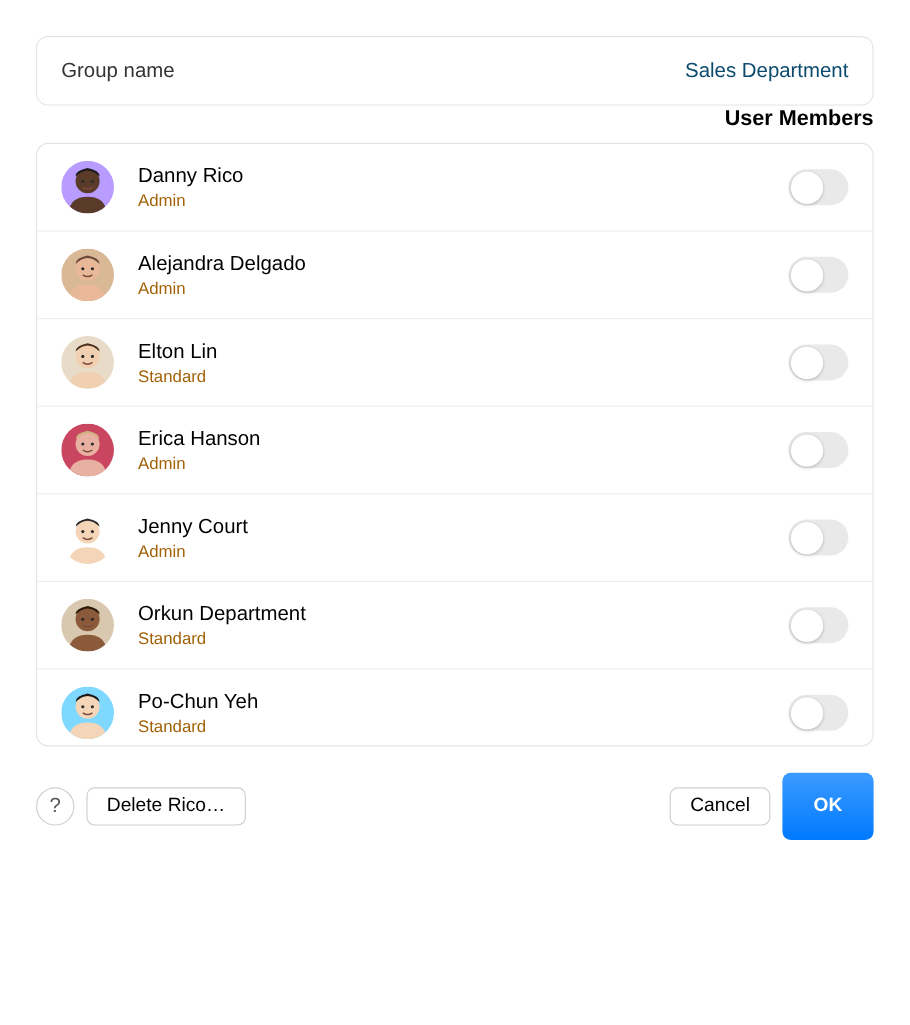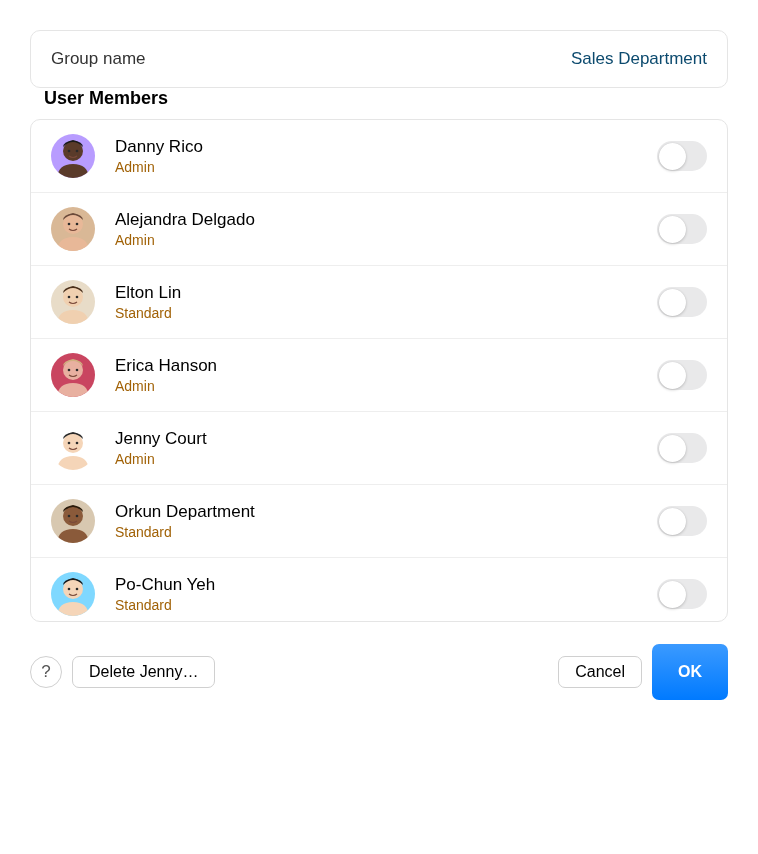--- a/index.html
+++ b/index.html
@@ -26,20 +26,21 @@
     }
     .group-name-value {
       color: #0c4a6e;
       font-size: 17px;
     }
     .section-title {
       font-weight: 600;
       font-size: 18px;
       margin-left: 14px;
       margin-bottom: 10px;
+      text-align: right;
     }
     .members-list {
       border: 1px solid #e5e5e5;
       border-radius: 10px;
       overflow: hidden;
       height: 503px;
     }
     .member-row {
       display: flex;
       align-items: center;
@@ -279,17 +280,17 @@
       <div class="member-role">Standard</div>
     </div>
     <div class="toggle">
       <div class="toggle-knob"></div>
     </div>
   </div>
   </div>
 
 <div class="footer">
   <button class="help-btn">?</button>
-  <button class="btn">Delete Jenny…</button>
+  <button class="btn">Delete Rico…</button>
   <div class="spacer"></div>
   <button class="btn">Cancel</button>
   <button class="btn btn-primary">OK</button>
 </div>
 
 </body></html>

